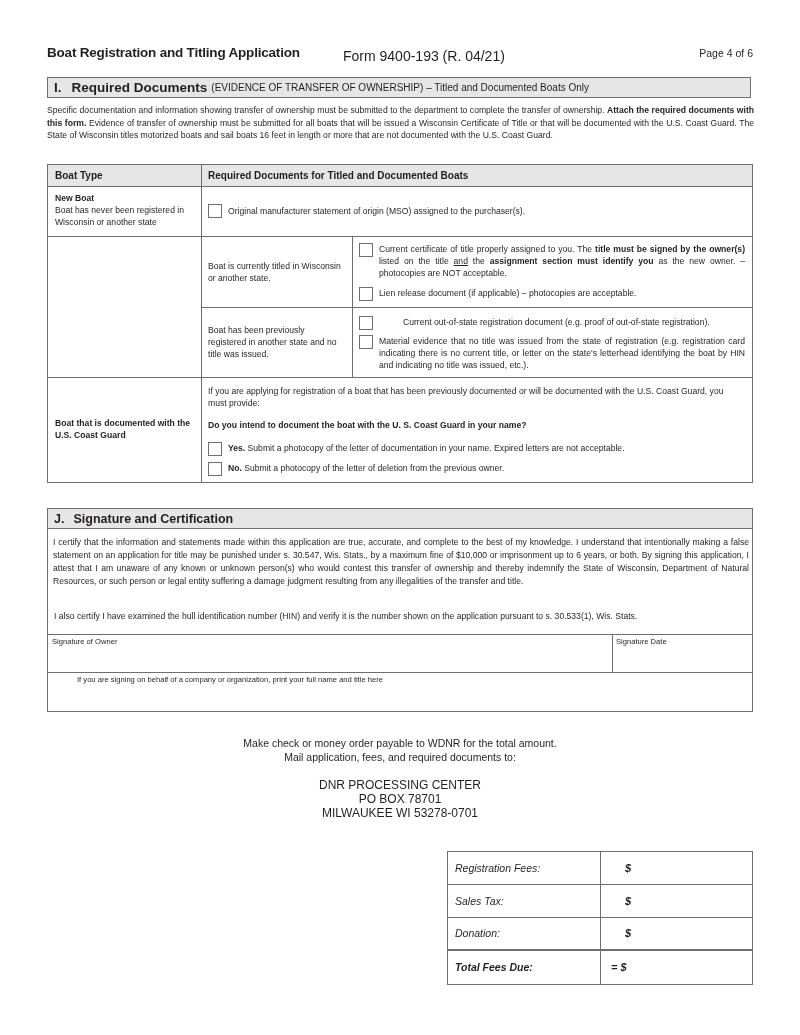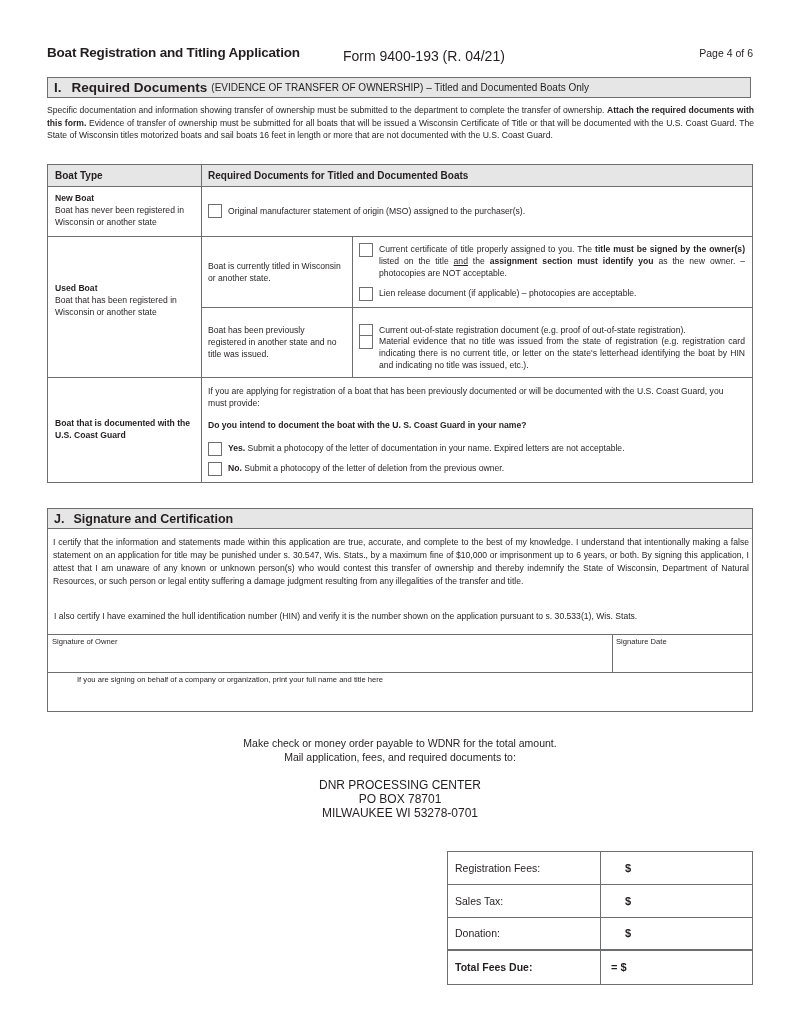--- a/index.html
+++ b/index.html
@@ -32,21 +32,21 @@
   .cbrow { display:flex; align-items:flex-start; }
   .cbrow .cb { flex:0 0 11px; margin-right:6px; margin-top:0px; }
 
   
   .sig-box { left:47px; top:508px; width:706px; height:204px; border:1px solid #6d6e70; box-sizing:border-box; }
   .tiny { font-size:7.6px; }
 
   .mail { left:0; width:800px; text-align:center; font-size:10.5px; line-height:13.5px; }
 
   
-  .fees { left:447px; top:851px; width:306px; height:134px; border:1px solid #6d6e70; box-sizing:border-box; }
+  .fees { left:447px; top:851px; width:306px; height:134px; border:1px solid #6d6e70; box-sizing:border-box;font-style:italic; }
   .fee-label { font-size:10.5px; }
   .fee-dollar { font-size:11px; font-weight:bold; }
 </style>
 </head>
 <body>
 
 <div class="abs doc-title">Boat Registration and Titling Application</div>
 <div class="abs form-no">Form 9400-193 (R. 04/21)</div>
 <div class="abs page-no">Page 4 of 6</div>
 
@@ -77,37 +77,33 @@
 
   <div class="abs cell" style="left:7px;top:27px;width:140px;">
     <div class="b">New Boat</div>
     <div>Boat has never been registered in Wisconsin or another state</div>
   </div>
   <div class="abs cell cbrow" style="left:160px;top:40px;">
     <span class="cb" style="width:14px;height:14px;flex-basis:14px;margin-top:-1px;"></span>
     <span>Original manufacturer statement of origin (MSO) assigned to the purchaser(s).</span>
   </div>
 
-  <div class="abs cell" style="left:7px;top:117px;width:140px;">
-    <div class="b">Used Boat</div>
-    <div>Boat that has been registered in Wisconsin or another state</div>
-  </div>
 
   <div class="abs cell" style="left:160px;top:95px;width:135px;">Boat is currently titled in Wisconsin or another state.</div>
   <div class="abs cell cbrow" style="left:311px;top:78px;width:386px;">
     <span class="cb" style="width:14px;height:14px;flex-basis:14px;"></span>
     <span style="text-align:justify;"><span>Current certificate of title properly assigned to you. The </span><b>title must be signed by the owner(s)</b><span> listed on the title </span><u>and</u><span> the </span><b>assignment section must identify you</b><span> as the new owner. – photocopies are NOT acceptable.</span></span>
   </div>
   <div class="abs cell cbrow" style="left:311px;top:122px;width:386px;">
     <span class="cb" style="width:14px;height:14px;flex-basis:14px;"></span>
     <span>Lien release document (if applicable) – photocopies are acceptable.</span>
   </div>
 
   <div class="abs cell" style="left:160px;top:159px;width:135px;">Boat has been previously registered in another state and no title was issued.</div>
-  <div class="abs cell cbrow" style="left:311px;top:159px;width:386px;">
+  <div class="abs cell cbrow" style="left:311px;top:151px;width:386px;gap:24px;">
     <span class="cb" style="width:14px;height:14px;flex-basis:14px;"></span>
     <span>Current out-of-state registration document (e.g. proof of out-of-state registration).</span>
   </div>
   <div class="abs cell cbrow" style="left:311px;top:170px;width:386px;">
     <span class="cb" style="width:14px;height:14px;flex-basis:14px;"></span>
     <span style="text-align:justify;">Material evidence that no title was issued from the state of registration (e.g. registration card indicating there is no current title, or letter on the state's letterhead identifying the boat by HIN and indicating no title was issued, etc.).</span>
   </div>
 
   <div class="abs cell b" style="left:7px;top:252px;width:140px;">Boat that is documented with the U.S. Coast Guard</div>
   <div class="abs cell" style="left:160px;top:220px;width:520px;">If you are applying for registration of a boat that has been previously documented or will be documented with the U.S. Coast Guard, you must provide:</div>

